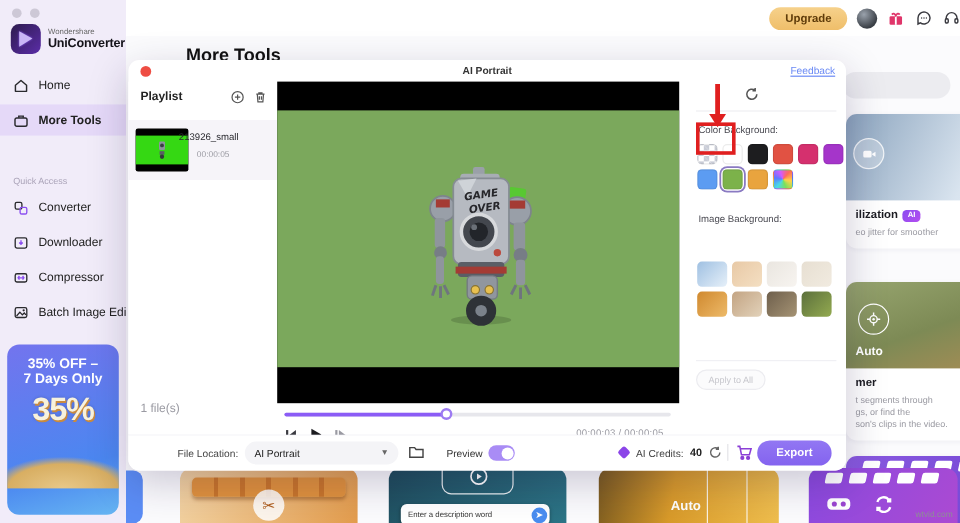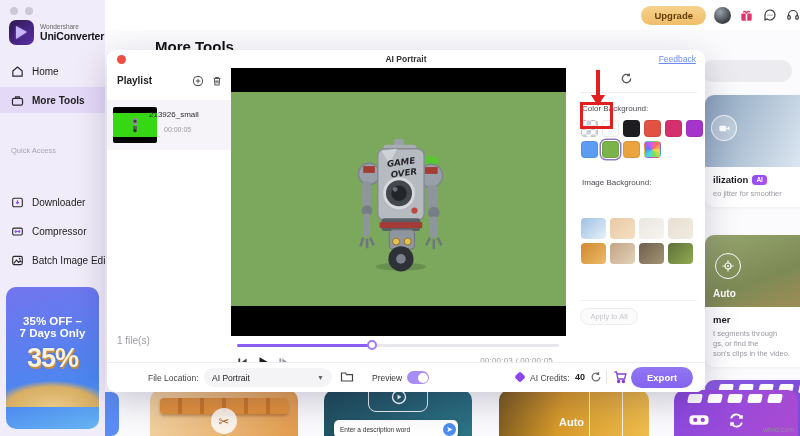--- a/index.html
+++ b/index.html
@@ -20,21 +20,21 @@
   .brand { position:absolute; left:9px; top:20px; display:flex; gap:6px; align-items:center; }
   .brand-logo { width:25px; height:25px; border-radius:7px; background:linear-gradient(135deg,#2d1b4e,#5b2da8); position:relative; flex:none; }
   .brand-logo:after { content:""; position:absolute; left:7px; top:6px; border-left:11px solid #c9b6f5; border-top:6px solid transparent; border-bottom:7px solid transparent; filter:drop-shadow(0 0 1px #8a5cf0); }
   .brand-txt .t { font-size:6.5px; color:#666; }
   .brand-txt .b { font-size:10.5px; font-weight:bold; color:#15131a; letter-spacing:-.2px; }
   .nav-item { position:absolute; left:0; width:105px; height:26px; display:flex; align-items:center; gap:8px; padding-left:11px; font-size:10px; color:#222; cursor:pointer; }
   .nav-item.active { background:#e5d9f8; }
   .nav-item svg { flex:none; }
   .qa-label { position:absolute; left:11px; font-size:7.5px; color:#aaa3b8; }
   .promo-card { position:absolute; left:6px; right:6px; top:287px; height:142px; border-radius:10px; background:linear-gradient(165deg,#7374ee 0%,#4b87f0 70%,#66b5f2 100%); overflow:hidden; text-align:center; color:#fff; }
-  .promo-card .l1 { margin-top:28px; font-size:11.5px; font-weight:bold; }
+  .promo-card .l1 { margin-top:11px; font-size:11.5px; font-weight:bold; }
   .promo-card .l2 { font-size:11.5px; font-weight:bold; }
   .promo-big { font-size:27px; font-weight:bold; color:#f7f2dd; text-shadow:1px 2px 0 #c98b3f,0 0 3px rgba(0,0,0,.2); margin-top:4px; letter-spacing:-1px; }
   .promo-beach { position:absolute; left:-12px; right:-12px; bottom:22px; height:26px; background:radial-gradient(ellipse at 50% 100%,#e8c888 0%,#d8ae62 55%,transparent 72%); }
   .buy-btn { position:absolute; left:50%; transform:translateX(-50%); bottom:9px; width:80px; height:24px; border-radius:6px; background:linear-gradient(90deg,#f9e33e,#8ae9d8); color:#111; font-size:11px; font-weight:bold; display:flex; align-items:center; justify-content:center; }
 
   
   .content { position:absolute; left:105px; top:30px; right:0; bottom:0; background:#fbfbfd; }
   .page-title { position:absolute; left:50px; top:8px; font-size:15px; font-weight:bold; color:#111; }
   .top-pill { position:absolute; right:8px; top:30px; width:90px; height:22px; border-radius:11px; background:#ececf0; }
   .side-card { position:absolute; left:600px; width:192px; background:#fff; border-radius:9px; box-shadow:0 1px 4px rgba(40,30,80,.06); overflow:hidden; }
@@ -145,20 +145,27 @@
   <div class="nav-item active" style="top:87px">
     <svg width="13" height="13" viewBox="0 0 14 14" fill="none" stroke="#2a2a2e" stroke-width="1.3">
         <rect x="1.6" y="4.6" width="10.8" height="7.4" rx="1.6"></rect>
         <path d="M5 4.5 V3 h4 v1.5"></path>
       </svg>
     <span style="font-weight:bold">More Tools</span>
   </div>
 
   <div class="qa-label" style="top:146px">Quick Access</div>
 
+  <div class="nav-item" style="top:160px">
+    <svg width="13" height="13" viewBox="0 0 14 14" fill="none" stroke="#2a2a2e" stroke-width="1.2">
+        <rect x="1.8" y="1.8" width="6" height="6" rx="1.4"></rect>
+        <rect x="6.2" y="6.2" width="6" height="6" rx="1.4" stroke="#8a4df0"></rect>
+      </svg>
+    <span>Converter</span>
+  </div>
   <div class="nav-item" style="top:218px">
     <svg width="13" height="13" viewBox="0 0 14 14" fill="none" stroke="#2a2a2e" stroke-width="1.2">
         <rect x="1.8" y="3.4" width="10.4" height="7.4" rx="1.6"></rect>
         <path d="M4.4 7 h5.2 M5.6 5.4 L4.4 7 L5.6 8.6 M8.4 5.4 L9.6 7 L8.4 8.6" stroke="#8a4df0"></path>
       </svg>
     <span>Compressor</span>
   </div>
   <div class="nav-item" style="top:189px">
     <svg width="13" height="13" viewBox="0 0 14 14" fill="none" stroke="#2a2a2e" stroke-width="1.2">
         <rect x="1.8" y="2.4" width="10.4" height="9.2" rx="1.6"></rect>

